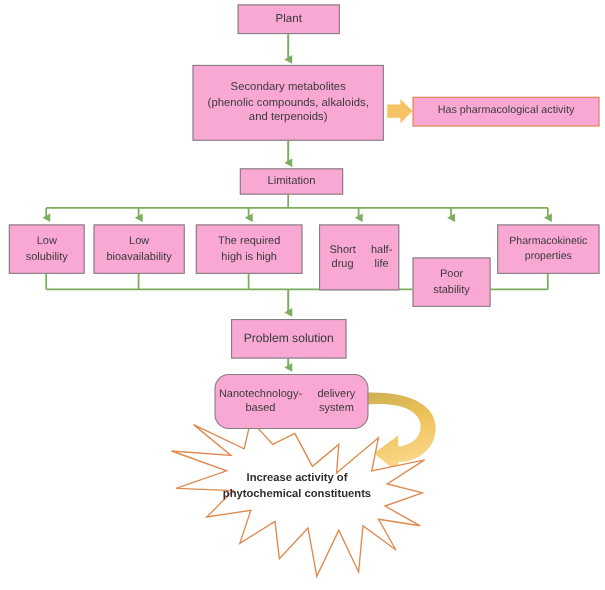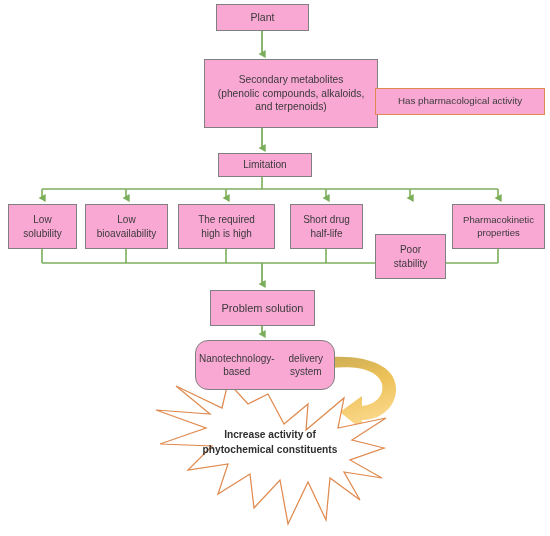--- a/index.html
+++ b/index.html
@@ -113,21 +113,21 @@
                        384,448 350,460 382,478 344,472 360,500 330,478 326,520 308,482
                        288,524 280,480 254,508 250,474 218,494 228,464 188,470 212,446
                        160,444 206,428 156,410 210,414 176,386 222,408 228,382 248,404" fill="#ffffff" stroke="#E08A4F" stroke-width="1.25" stroke-linejoin="miter"></polygon>
     </g>
   </svg>
 
   <div class="node" style="left:216px; top:4px; width:93px; height:27px; font-size:10.5px;">
     <span>Plant</span>
   </div>
 
-  <div class="node" style="left:175px; top:59px; width:174px; height:69px; font-size:10.3px; flex-direction:column;margin-left:29px;">
+  <div class="node" style="left:175px; top:59px; width:174px; height:69px; font-size:10.3px; flex-direction:column;">
     <span>Secondary metabolites</span>
     <span>(phenolic compounds, alkaloids,</span>
     <span>and terpenoids)</span>
   </div>
 
   <div class="node orange" style="left:375px; top:88px; width:170px; height:27px; font-size:9.8px;">
     <span>Has pharmacological activity</span>
   </div>
 
   <div class="node" style="left:218px; top:153px; width:94px; height:24px; font-size:10.2px;">
@@ -142,21 +142,21 @@
   <div class="node" style="left:85px; top:204px; width:83px; height:45px; font-size:10px; flex-direction:column;">
     <span>Low</span>
     <span>bioavailability</span>
   </div>
 
   <div class="node" style="left:178px; top:204px; width:97px; height:45px; font-size:10px; flex-direction:column;">
     <span>The required</span>
     <span>high is high</span>
   </div>
 
-  <div class="node" style="left:290px; top:204px; width:73px; height:45px; font-size:10px; flex-direction:column;">
+  <div class="node" style="left:290px; top:204px; width:73px; height:60px; font-size:10px; flex-direction:row;">
     <span>Short drug</span>
     <span>half-life</span>
   </div>
 
   <div class="node" style="left:375px; top:204px; width:71px; height:45px; font-size:10px; flex-direction:column;margin-top:30px;">
     <span>Poor</span>
     <span>stability</span>
   </div>
 
   <div class="node" style="left:452px; top:204px; width:93px; height:45px; font-size:9.6px; flex-direction:column;">

